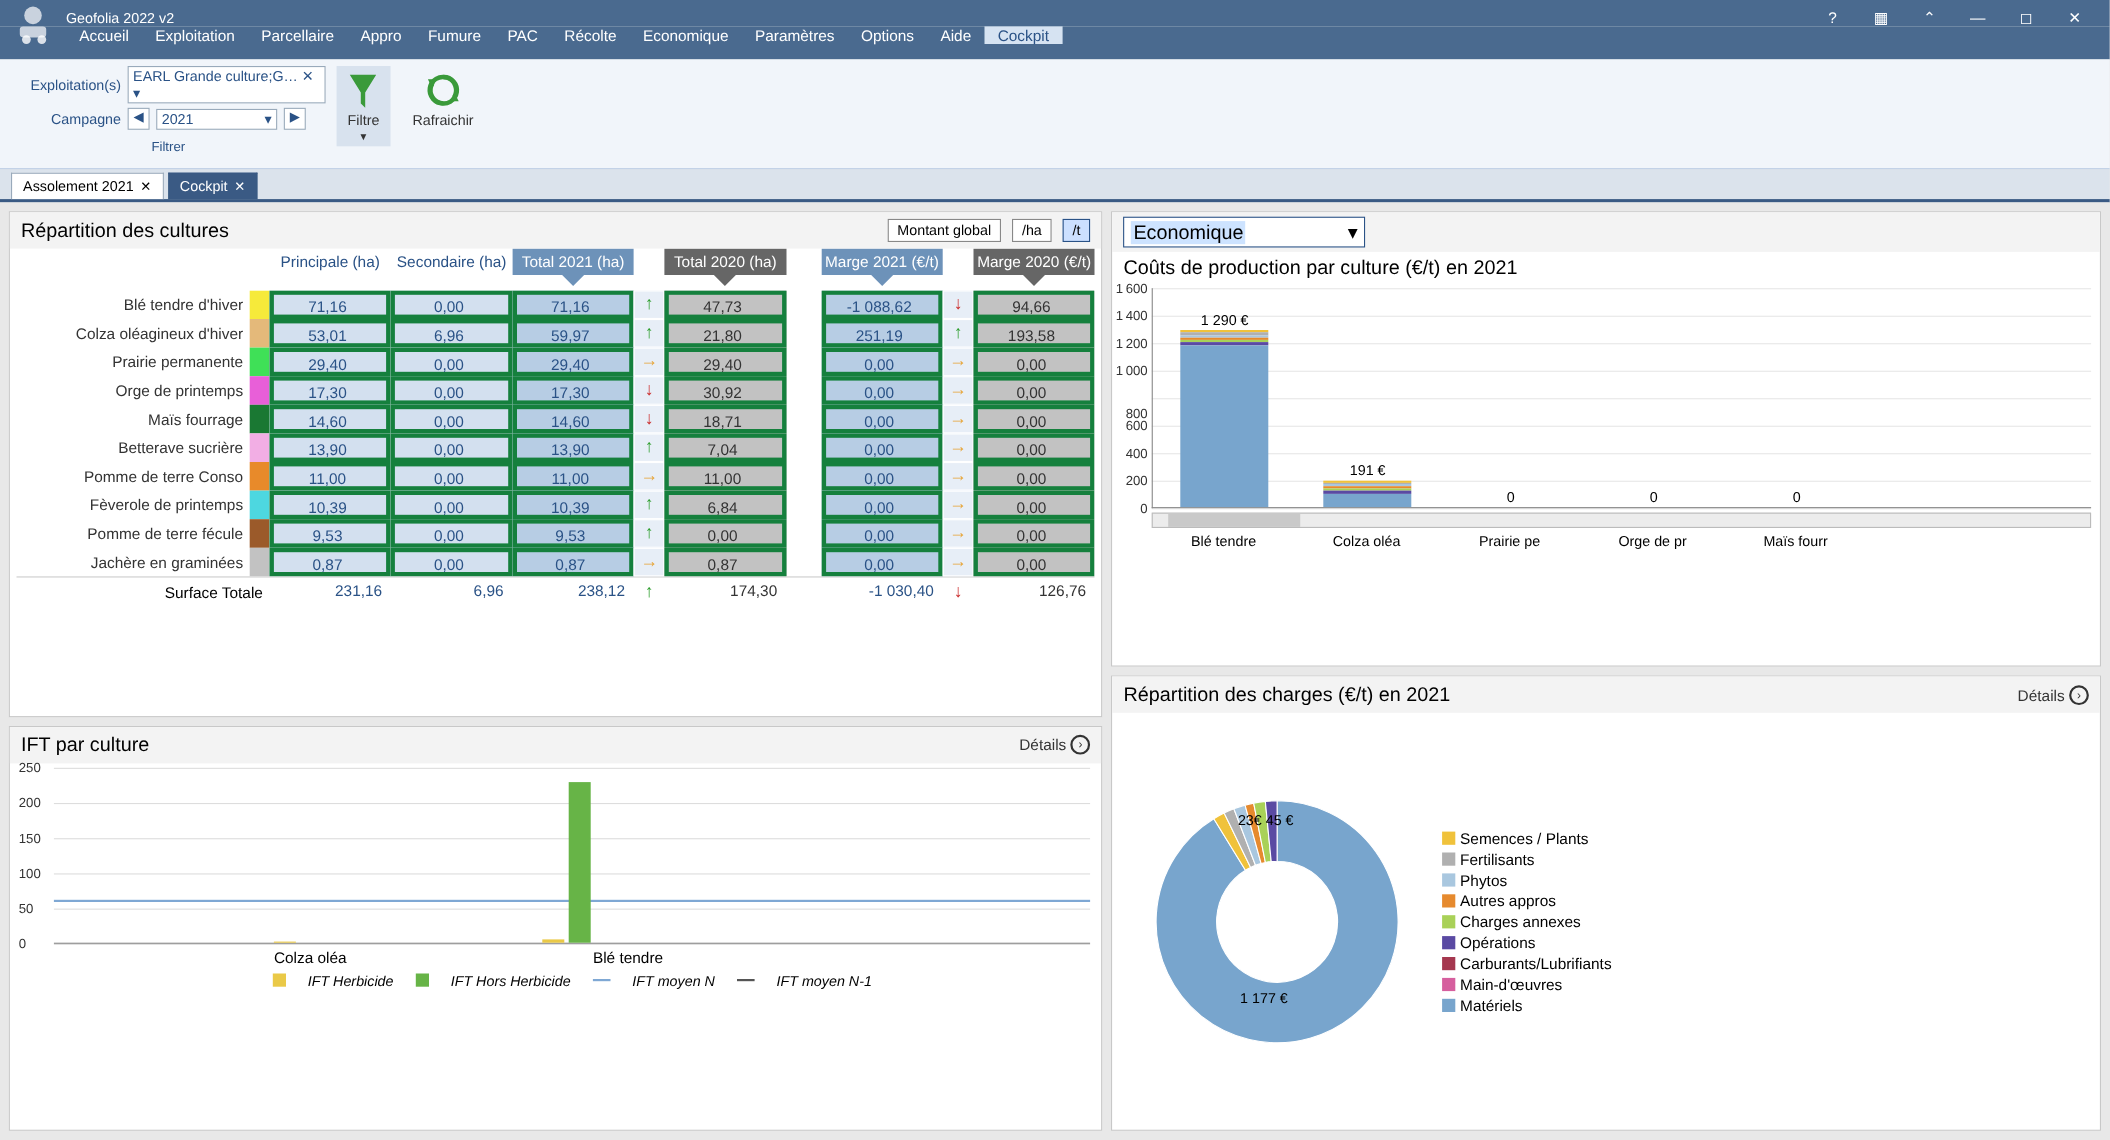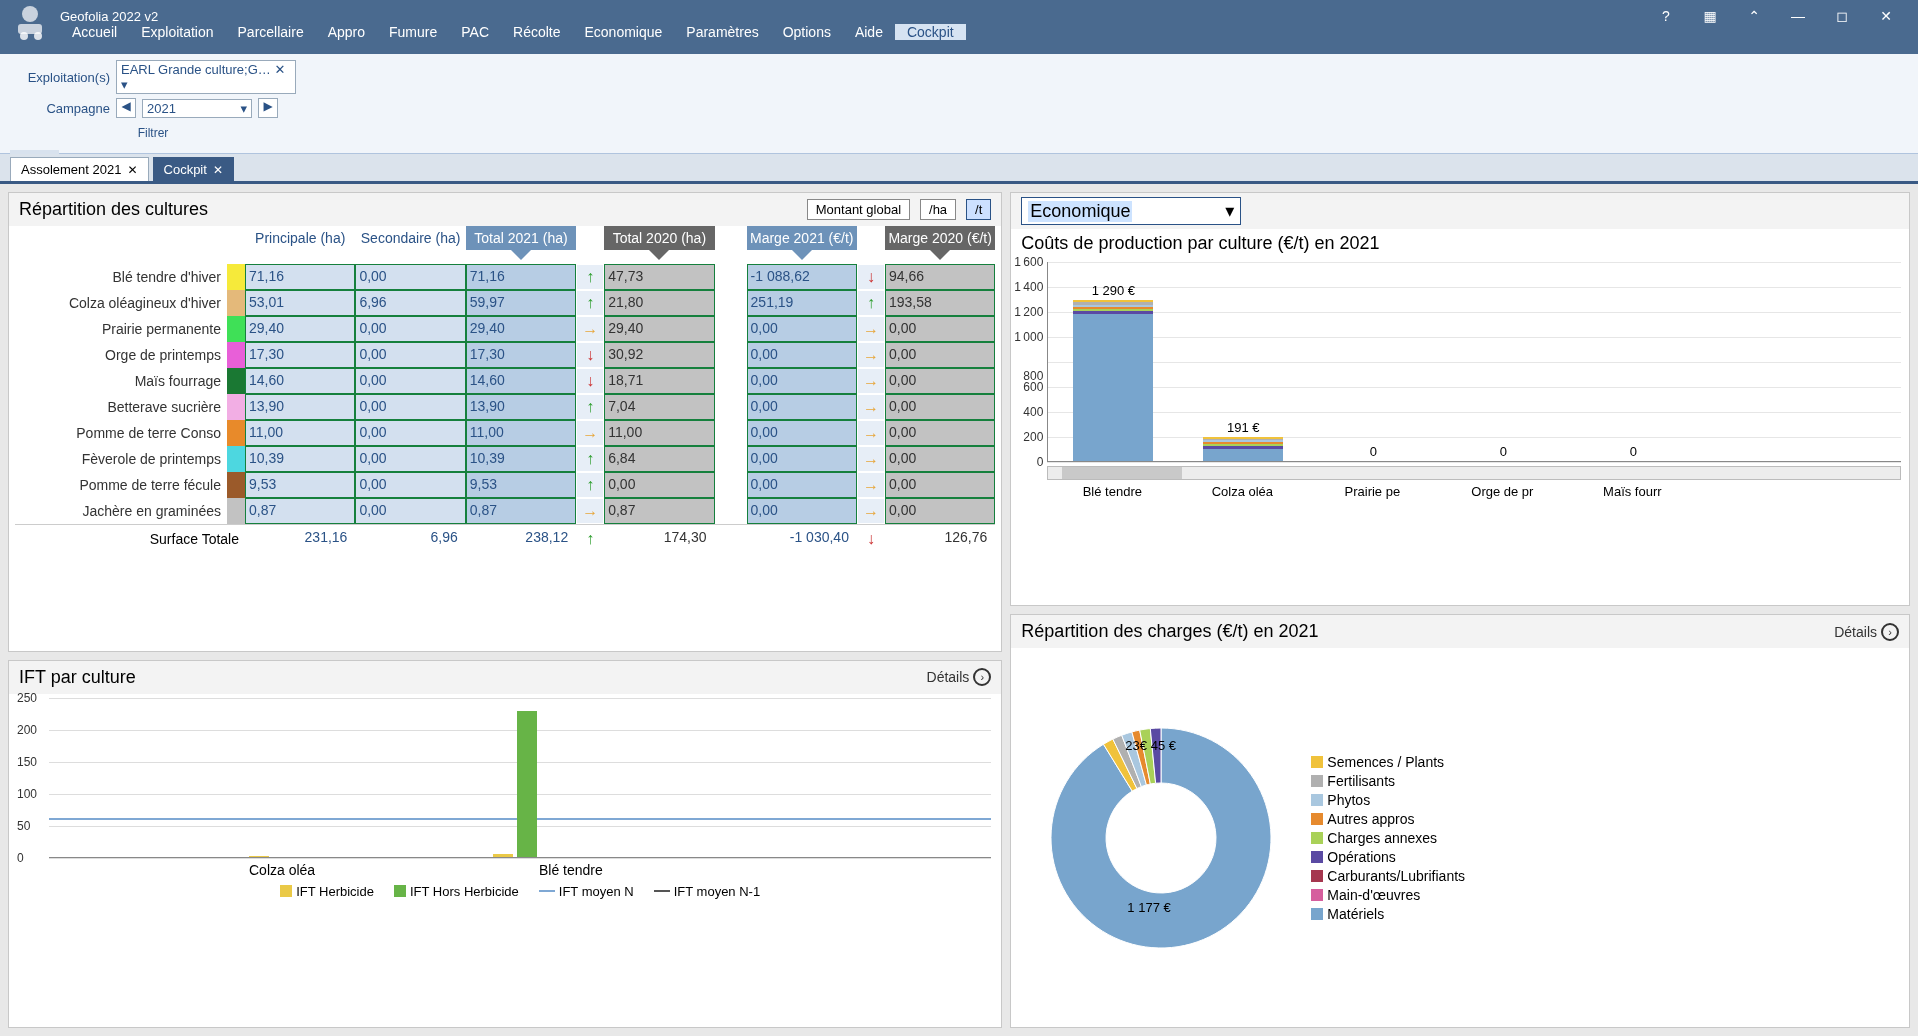--- a/index.html
+++ b/index.html
@@ -4,21 +4,21 @@
 <style>
 * { margin: 0; padding: 0; box-sizing: border-box; font-family: "Segoe UI", Arial, sans-serif; }
 body { width: 1918px; height: 1036px; background: #e8e8e8; display: flex; flex-direction: column; overflow: hidden; font-size: 14px; }
 .titlebar { background: #4a6a8f; height: 24px; display: flex; align-items: flex-end; color: #fff; padding: 0 10px 0 60px; font-size: 13px; }
 .titlebar .spacer { flex: 1; }
 .titlebar .winbtn { width: 44px; text-align: center; font-size: 14px; cursor: pointer; }
 .logo { position: absolute; top: 2px; left: 10px; width: 40px; height: 40px; }
 .menubar { background: #4a6a8f; height: 30px; display: flex; align-items: flex-start; padding-left: 60px; color: #fff; font-size: 14px; }
 .menubar .menuitem { padding: 0 12px; display: flex; align-items: center; cursor: pointer; }
 .menubar .menuitem.active { background: #d6e3f2; color: #2a5286; }
-.ribbon { background: #f1f5fa; height: 100px; display: flex; align-items: flex-start; padding: 6px 10px; gap: 10px; border-bottom: 1px solid #b0c4de; flex-direction: column; }
+.ribbon { background: #f1f5fa; height: 100px; display: flex; align-items: flex-start; padding: 6px 10px; gap: 10px; border-bottom: 1px solid #b0c4de; }
 .ribbon-filter { display: flex; flex-direction: column; gap: 4px; font-size: 13px; color: #2a5286; }
 .ribbon-filter .row { display: flex; align-items: center; gap: 6px; }
 .ribbon-filter label { width: 100px; text-align: right; }
 .ribbon-filter select, .ribbon-filter .combo { width: 180px; font-size: 13px; border: 1px solid #9ab; padding: 1px 4px; background: #fff; }
 .ribbon-filter .navbtn { width: 20px; height: 20px; border: 1px solid #9ab; background: #fff; text-align: center; cursor: pointer; font-size: 12px; color:#2a5286;}
 .ribbon-filter .footer { text-align: center; margin-top: 4px; font-size: 12px; color: #2a5286; }
 .ribbon-btn { display: flex; flex-direction: column; align-items: center; gap: 2px; padding: 4px 10px; cursor: pointer; font-size: 13px; color: #333; }
 .ribbon-btn.flt { background: #d8e2ee; }
 .tabsbar { height: 30px; background: #dbe3ec; display: flex; align-items: flex-end; gap: 4px; padding-left: 10px; border-bottom: 3px solid #3a5a84; }
 .tab { padding: 4px 10px; background: #fff; border: 1px solid #9ab; border-bottom: none; font-size: 13px; display: flex; align-items: center; gap: 6px; cursor: pointer; }
@@ -44,21 +44,21 @@
 .ct-head .col.dk { background: #666; color: #fff; position: relative; }
 .ct-head .arrowdn { width: 0; height: 0; border-left: 10px solid transparent; border-right: 10px solid transparent; position: absolute; left: 50%; transform: translateX(-50%); bottom: -10px; }
 .ct-head .hl .arrowdn { border-top: 10px solid #6d92b9; }
 .ct-head .dk .arrowdn { border-top: 10px solid #666; }
 .ct-head .gap { width: 28px; }
 .ct-head .biggap { width: 32px; }
 .ct-body { margin-top: 14px; max-height: 300px; overflow: hidden; position: relative;}
 .ct-row { display: flex; align-items: stretch; height: 26px; font-size: 14px; }
 .ct-row .name { width: 212px; text-align: right; padding-right: 6px; color: #333; display:flex; align-items:center; justify-content:flex-end;}
 .ct-row .swatch { width: 18px; }
-.ct-row .cell { flex: 1; text-align: left; padding: 3px 8px 15px 3px; border: 1px solid #15803d; }
+.ct-row .cell { flex: 1; text-align: center; padding: 3px 8px 15px 3px; border: 4px solid #15803d; }
 .ct-row .cell.light { background: #d3e0ef; color: #2a5286; }
 .ct-row .cell.hl { background: #b7cde4; color: #2a5286; }
 .ct-row .cell.grey { background: #c2c2c2; color: #333; }
 .ct-row .ind { width: 28px; background: #e7eef7; display: flex; align-items: center; justify-content: center; border:1px solid #fff;}
 .ct-row .biggap { width: 32px; }
 .ct-foot { display: flex; height: 28px; font-size: 14px; font-weight: normal; border-top: 1px solid #ccc; }
 .ct-foot .name { width: 230px; text-align: right; padding-right: 6px; display:flex; align-items:center; justify-content:flex-end;}
 .ct-foot .cell { flex: 1; text-align: right; padding: 4px 8px; color: #2a5286; }
 .ct-foot .cell.dk { color: #333; }
 .ct-foot .ind { width: 28px; display: flex; align-items: center; justify-content: center; }
@@ -70,21 +70,21 @@
 
 .ift-chart { flex: 1; position: relative; padding: 4px 10px 6px 40px; }
 .ift-axis { position: absolute; left: 8px; font-size: 12px; color: #333; }
 .ift-bars { display: flex; height: 160px; border-bottom: 1px solid #888; align-items: flex-end; gap: 200px; padding-left: 200px; position: relative; }
 .ift-grid { position: absolute; left: 40px; right: 10px; border-top: 1px solid #ddd; }
 .ift-ref { position: absolute; left: 40px; right: 10px; border-top: 2px solid #7fa8d4; }
 .ift-bar-group { display: flex; gap: 4px; align-items: flex-end; }
 .ift-bar { width: 20px; }
 .ift-xlabels { display: flex; gap: 200px; padding-left: 200px; font-size: 14px; margin-top: 4px;}
 .ift-legend { display: flex; gap: 20px; justify-content: center; font-size: 13px; margin-top: 6px; }
-.ift-legend .item { display: flex; align-items: center; gap: 4px; }
+.ift-legend .item { display: flex; align-items: center; gap: 20px; font-style: italic; }
 .ift-legend .sw { width: 12px; height: 12px; }
 .ift-legend .ln { width: 16px; height: 2px; }
 
 
 .cost-chart { flex: 1; padding: 4px 8px 4px 36px; position: relative; }
 .cost-bars { display: flex; height: 200px; border-left: 1px solid #888; border-bottom: 1px solid #888; align-items: flex-end; gap: 40px; padding-left: 20px; position:relative;}
 .cost-grid { position: absolute; left: 36px; right: 8px; border-top: 1px solid #e6e6e6; }
 .cost-ylabel { position: absolute; left: -2px; font-size: 12px; color: #333; text-align: right; width: 34px; }
 .cost-group { display: flex; flex-direction: column; align-items: center; width: 90px; }
 .cost-val { font-size: 13px; margin-bottom: 2px; }

